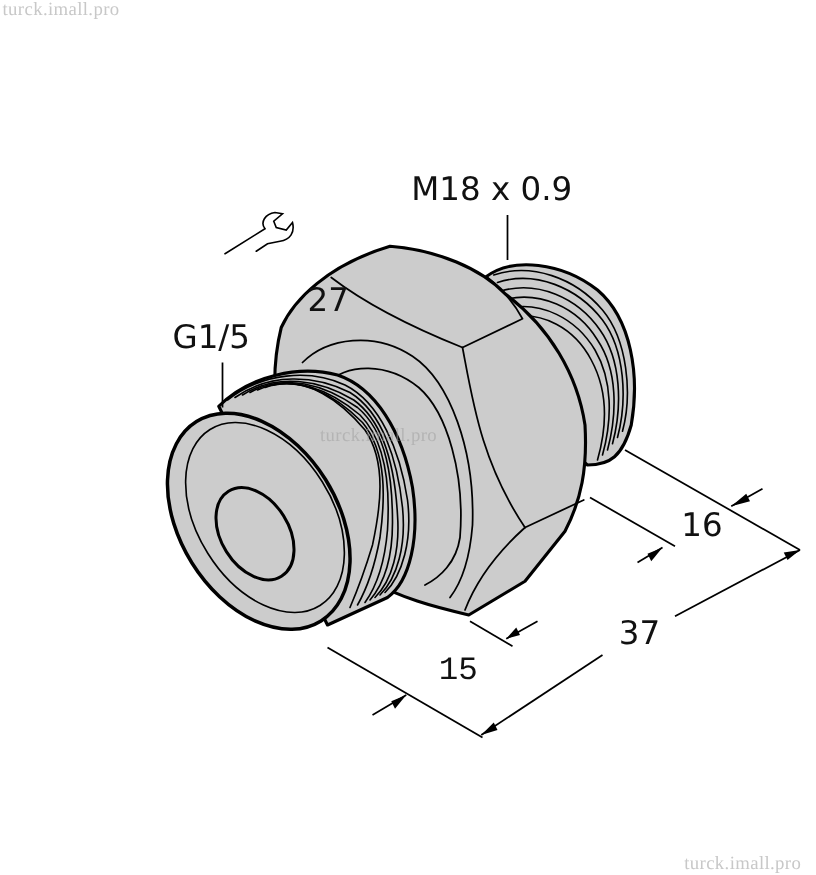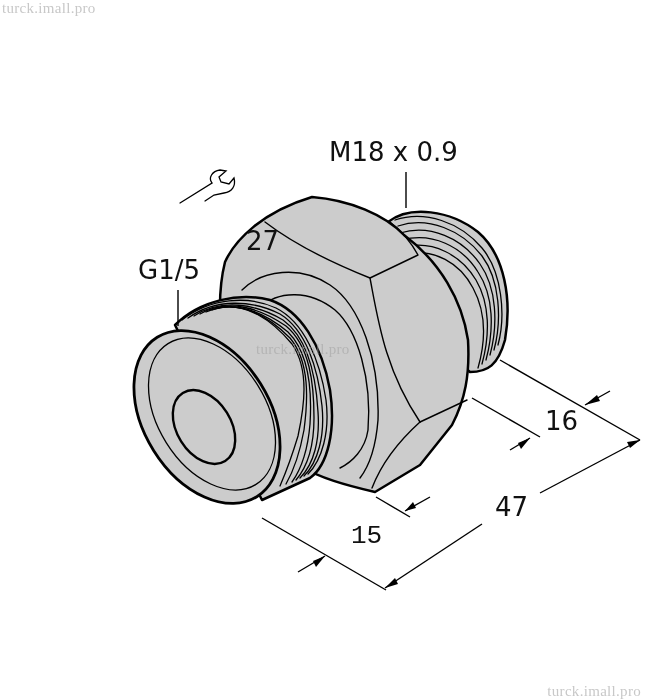--- a/index.html
+++ b/index.html
@@ -129,14 +129,14 @@
     <polygon points="325,556 313,561 316,567"></polygon>
   </g>
 </svg>
 
 <div class="watermark wm-center">turck.imall.pro</div>
 
 <div class="lbl lbl-m18">M18 x 0.9</div>
 <div class="lbl lbl-27">27</div>
 <div class="lbl lbl-g12">G1/5</div>
 <div class="lbl lbl-11">16</div>
-<div class="lbl lbl-37">47</div>
+<div class="lbl lbl-37">37</div>
 <div class="lbl lbl-15">15</div>
 
 </body></html>

